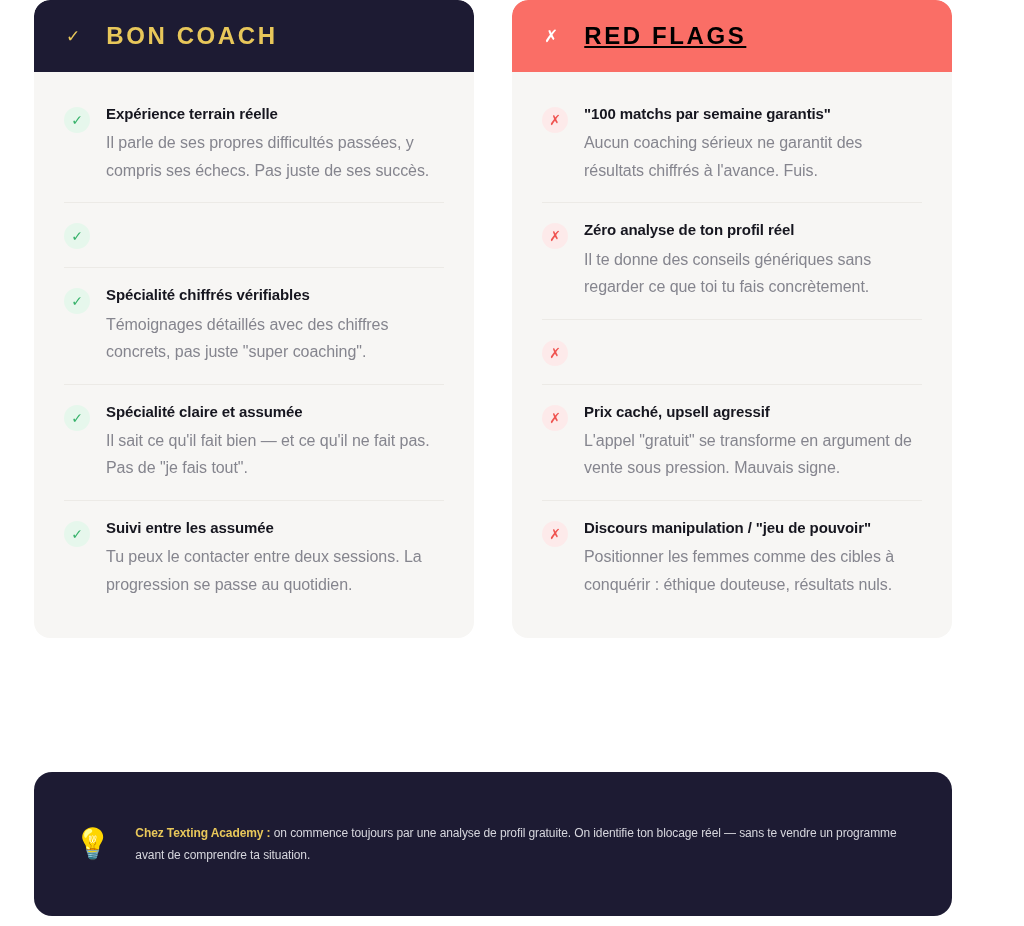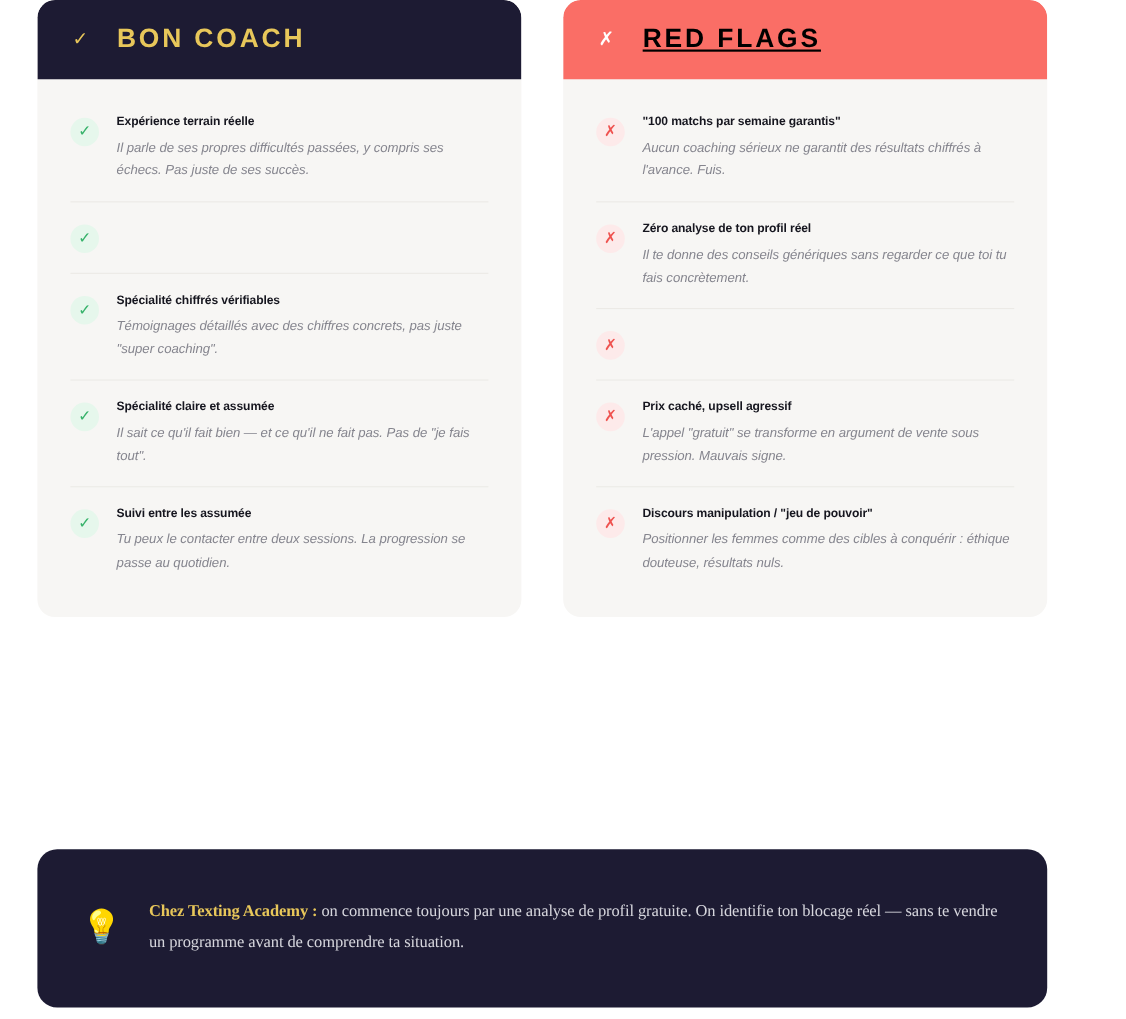--- a/index.html
+++ b/index.html
@@ -91,34 +91,33 @@
     line-height: 1;
     margin-top: 3px;
     font-family: "DejaVu Sans", sans-serif;
   }
   .badge--ok  { background: #e6f7ec; color: #36b26a; }
   .badge--bad { background: #fdeaea; color: #ef5350; font-style: italic; }
 
   .item-text { flex: 1 1 auto; min-width: 0; }
 
   .item-title {
-    font-size: 11px;
+    font-size: 15px;
     font-weight: 700;
     color: #16161f;
     line-height: 1.35;
     margin-bottom: 5px;
     letter-spacing: -0.1px;
   }
 
   .item-desc {
-    font-size: 12px;
+    font-size: 16px;
     color: #85858e;
     line-height: 1.72;
     letter-spacing: -0.05px;
-    font-style: italic;
   }
 
   
   .callout {
     position: absolute;
     left: 34px;
     top: 772px;
     width: 918px;
     min-height: 144px;
     background: #1d1b33;
@@ -131,25 +130,24 @@
 
   .callout-icon {
     flex: 0 0 auto;
     font-size: 30px;
     line-height: 1;
     font-family: "DejaVu Sans", sans-serif;
   }
 
   .callout-text {
     flex: 1 1 auto;
-    font-size: 15px;
+    font-size: 12px;
     line-height: 1.85;
     color: #d6d6dd;
     letter-spacing: -0.1px;
-    font-family: Liberation Serif, serif;
   }
 
   .callout-lead {
     color: #e8c75a;
     font-weight: 700;
   }
 </style>
 </head>
 <body>
 

